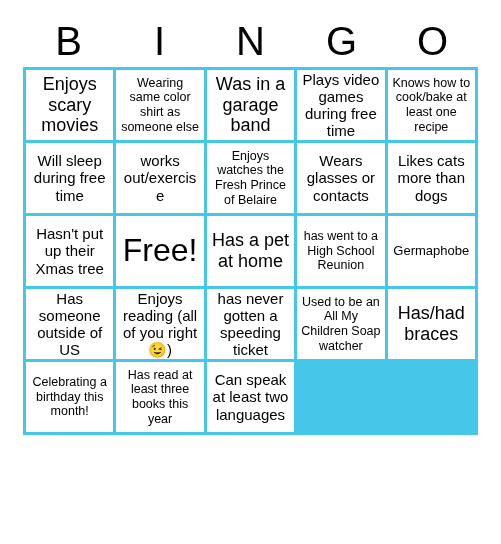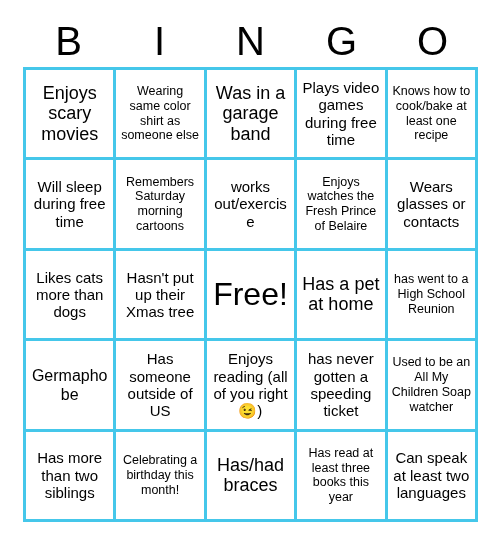--- a/index.html
+++ b/index.html
@@ -36,21 +36,21 @@
     font-weight: 400;
     color: #000000;
     font-family: "Liberation Sans", sans-serif;
     letter-spacing: 0px;
   }
   #bingo-grid {
     position: absolute;
     left: 23px;
     top: 67px;
     width: 455px;
-    height: 455px;
+    height: 368px;
     box-sizing: border-box;
     display: grid;
     grid-template-columns: repeat(5, 1fr);
     grid-template-rows: repeat(5, 1fr);
     background: #45c7ea;
     border: 3px solid #45c7ea;
     gap: 3px;
   }
   .bingo-cell {
     background: #ffffff;
@@ -67,21 +67,21 @@
   .cell-text {
     display: block;
     width: 100%;
     word-wrap: break-word;
   }
   
   .fs-xl  { font-size: 32px; line-height: 1.12; }
   .fs-lg  { font-size: 18px; line-height: 1.14; }
   .fs-md  { font-size: 15px; line-height: 1.15; }
   .fs-sm  { font-size: 12.5px; line-height: 1.18; }
-  .fs-xs  { font-size: 16px; line-height: 1.2; }
+  .fs-xs  { font-size: 13px; line-height: 1.2; }
 </style>
 </head>
 <body>
 
 <div id="card-root">
 
   <div id="bingo-header">
     <div class="header-letter">B</div>
     <div class="header-letter">I</div>
     <div class="header-letter">N</div>
@@ -100,23 +100,20 @@
         <span class="cell-text fs-lg">Was in a garage band</span>
       </div>
       <div class="bingo-cell">
         <span class="cell-text fs-md">Plays video games during free time</span>
       </div>
       <div class="bingo-cell">
         <span class="cell-text fs-sm">Knows how to cook/bake at least one recipe</span>
       </div>
       <div class="bingo-cell">
         <span class="cell-text fs-md">Will sleep during free time</span>
-      </div>
-      <div class="bingo-cell">
-        <span class="cell-text fs-sm">Remembers Saturday morning cartoons</span>
       </div>
       <div class="bingo-cell">
         <span class="cell-text fs-md">works out/exercise</span>
       </div>
       <div class="bingo-cell">
         <span class="cell-text fs-sm">Enjoys watches the Fresh Prince of Belaire</span>
       </div>
       <div class="bingo-cell">
         <span class="cell-text fs-md">Wears glasses or contacts</span>
       </div>
@@ -144,27 +141,24 @@
       <div class="bingo-cell">
         <span class="cell-text fs-md">Enjoys reading (all of you right 😉)</span>
       </div>
       <div class="bingo-cell">
         <span class="cell-text fs-md">has never gotten a speeding ticket</span>
       </div>
       <div class="bingo-cell">
         <span class="cell-text fs-sm">Used to be an All My Children Soap watcher</span>
       </div>
       <div class="bingo-cell">
-        <span class="cell-text fs-md">Has more than two siblings</span>
+        <span class="cell-text fs-lg">Has/had braces</span>
       </div>
       <div class="bingo-cell">
         <span class="cell-text fs-sm">Celebrating a birthday this month!</span>
-      </div>
-      <div class="bingo-cell">
-        <span class="cell-text fs-lg">Has/had braces</span>
       </div>
       <div class="bingo-cell">
         <span class="cell-text fs-sm">Has read at least three books this year</span>
       </div>
       <div class="bingo-cell">
         <span class="cell-text fs-md">Can speak at least two languages</span>
       </div>
     </div>
 
 </div>

